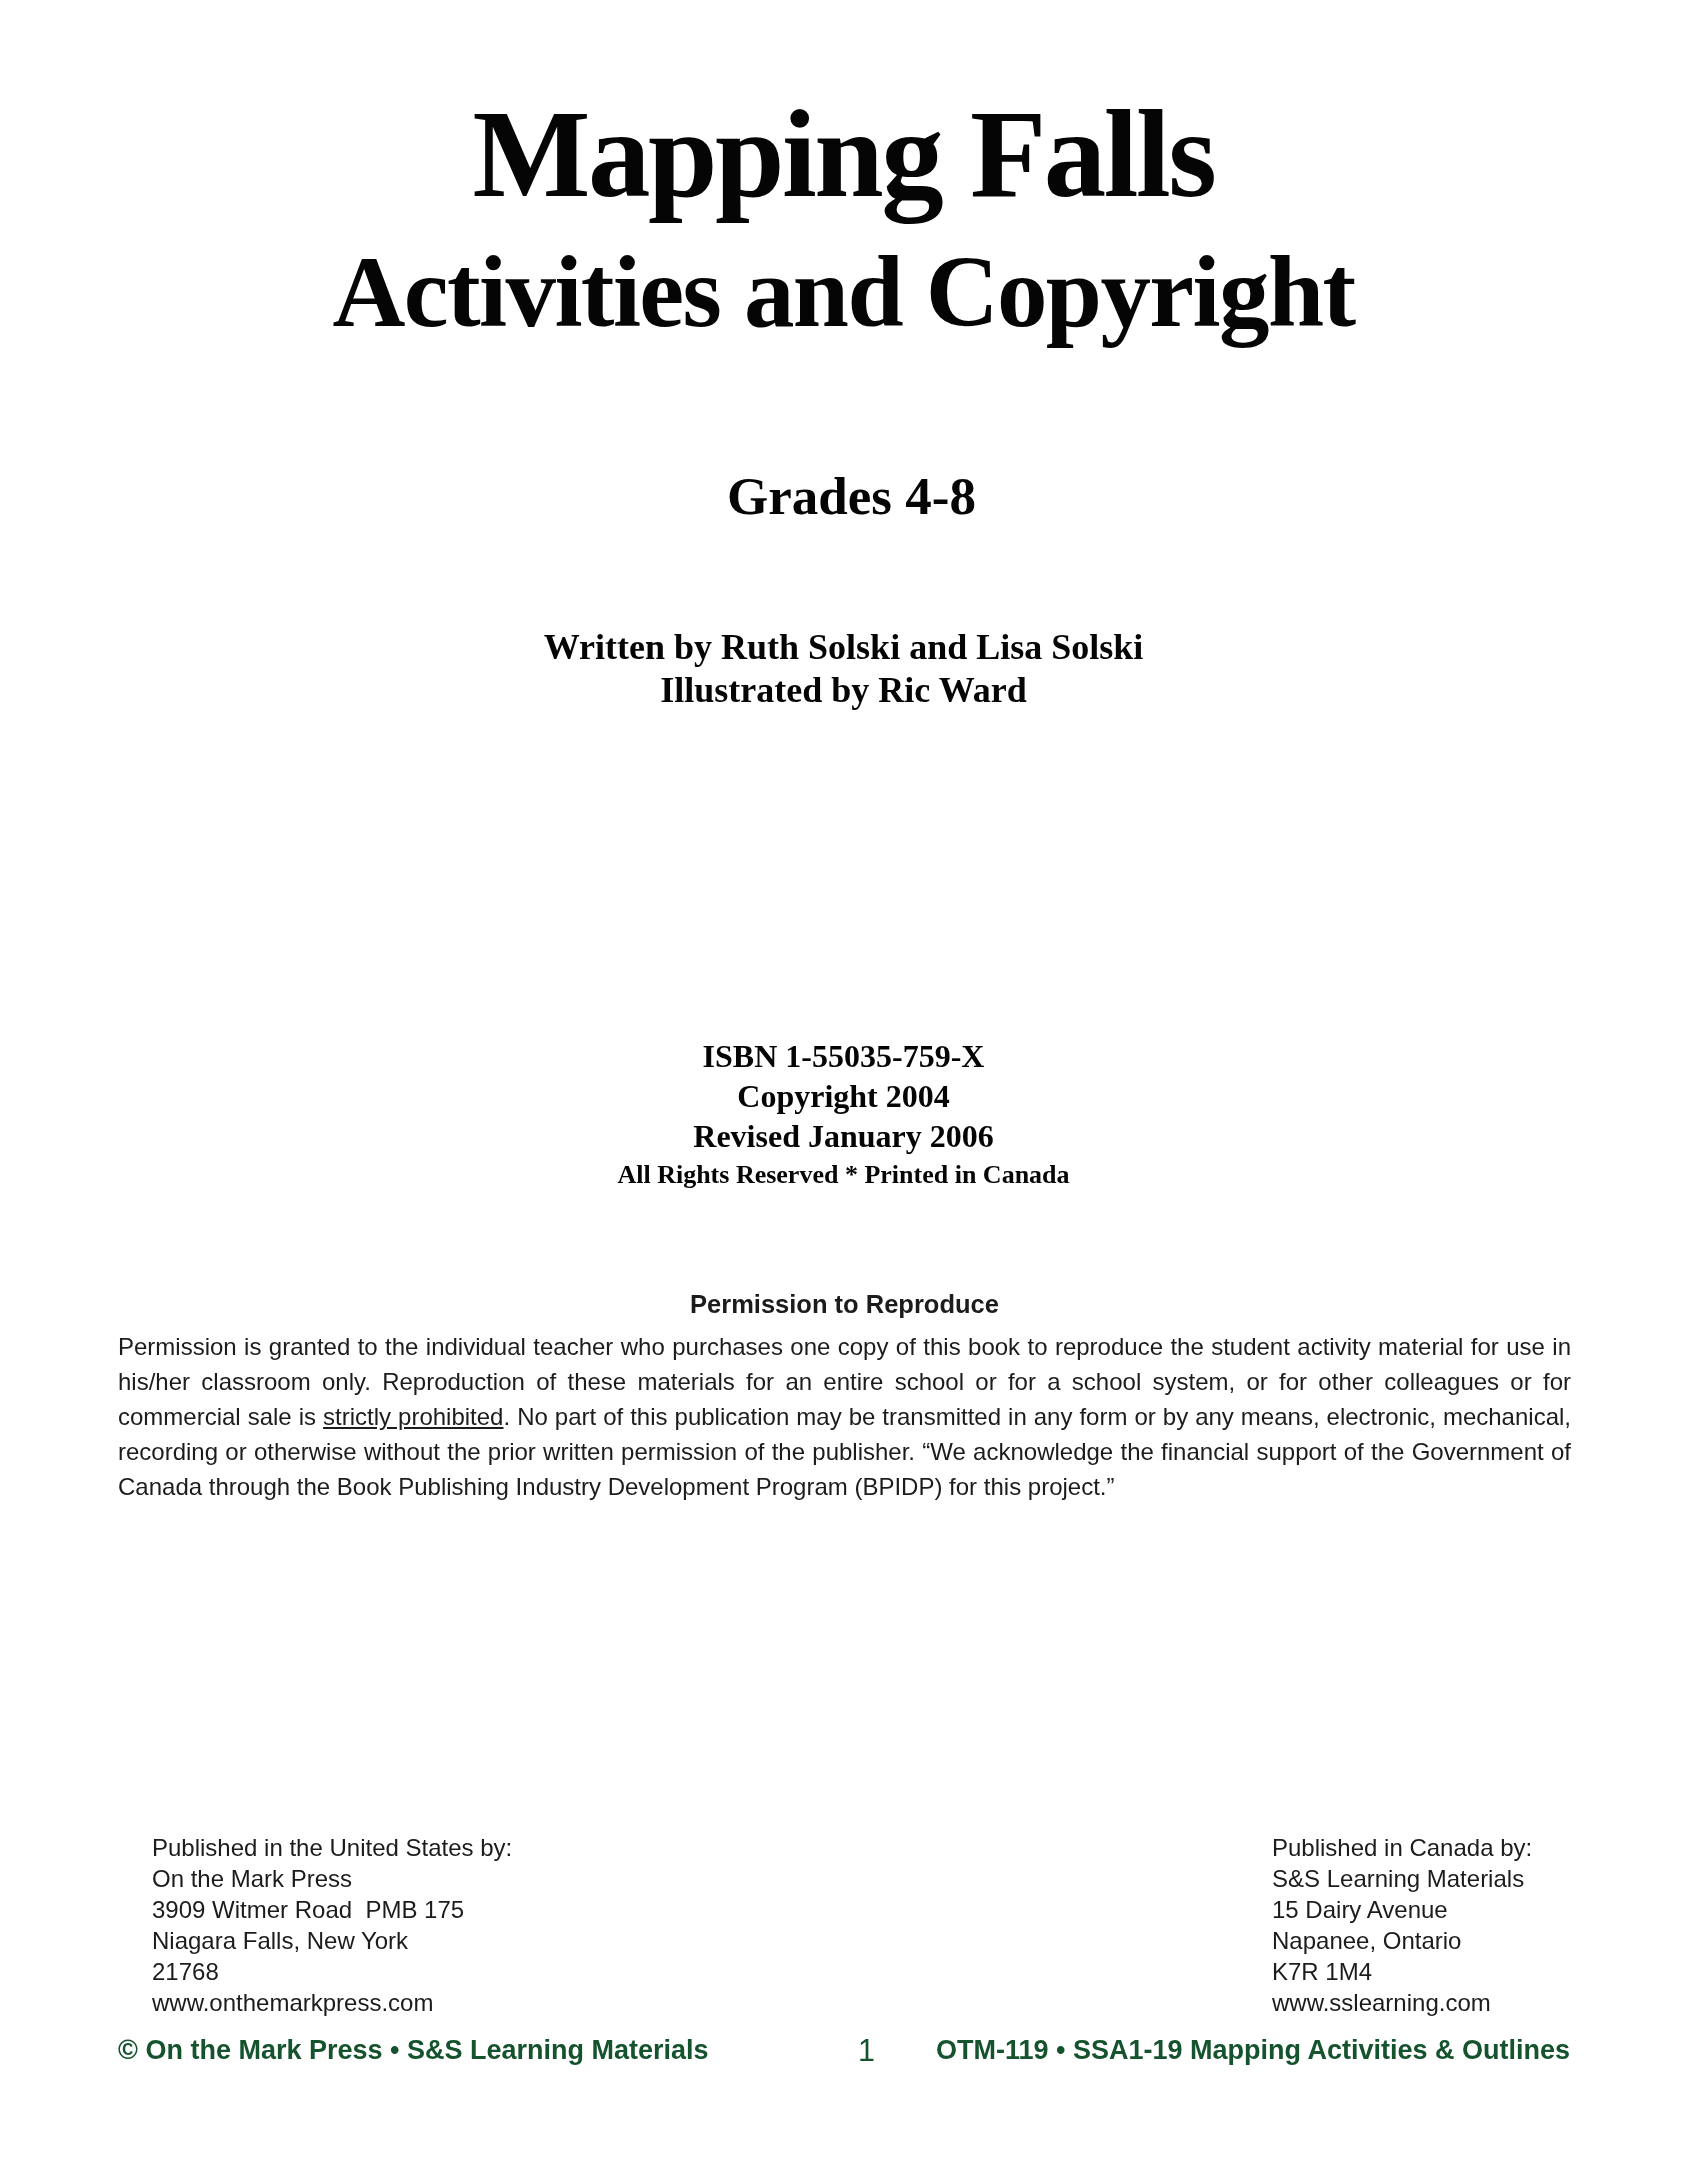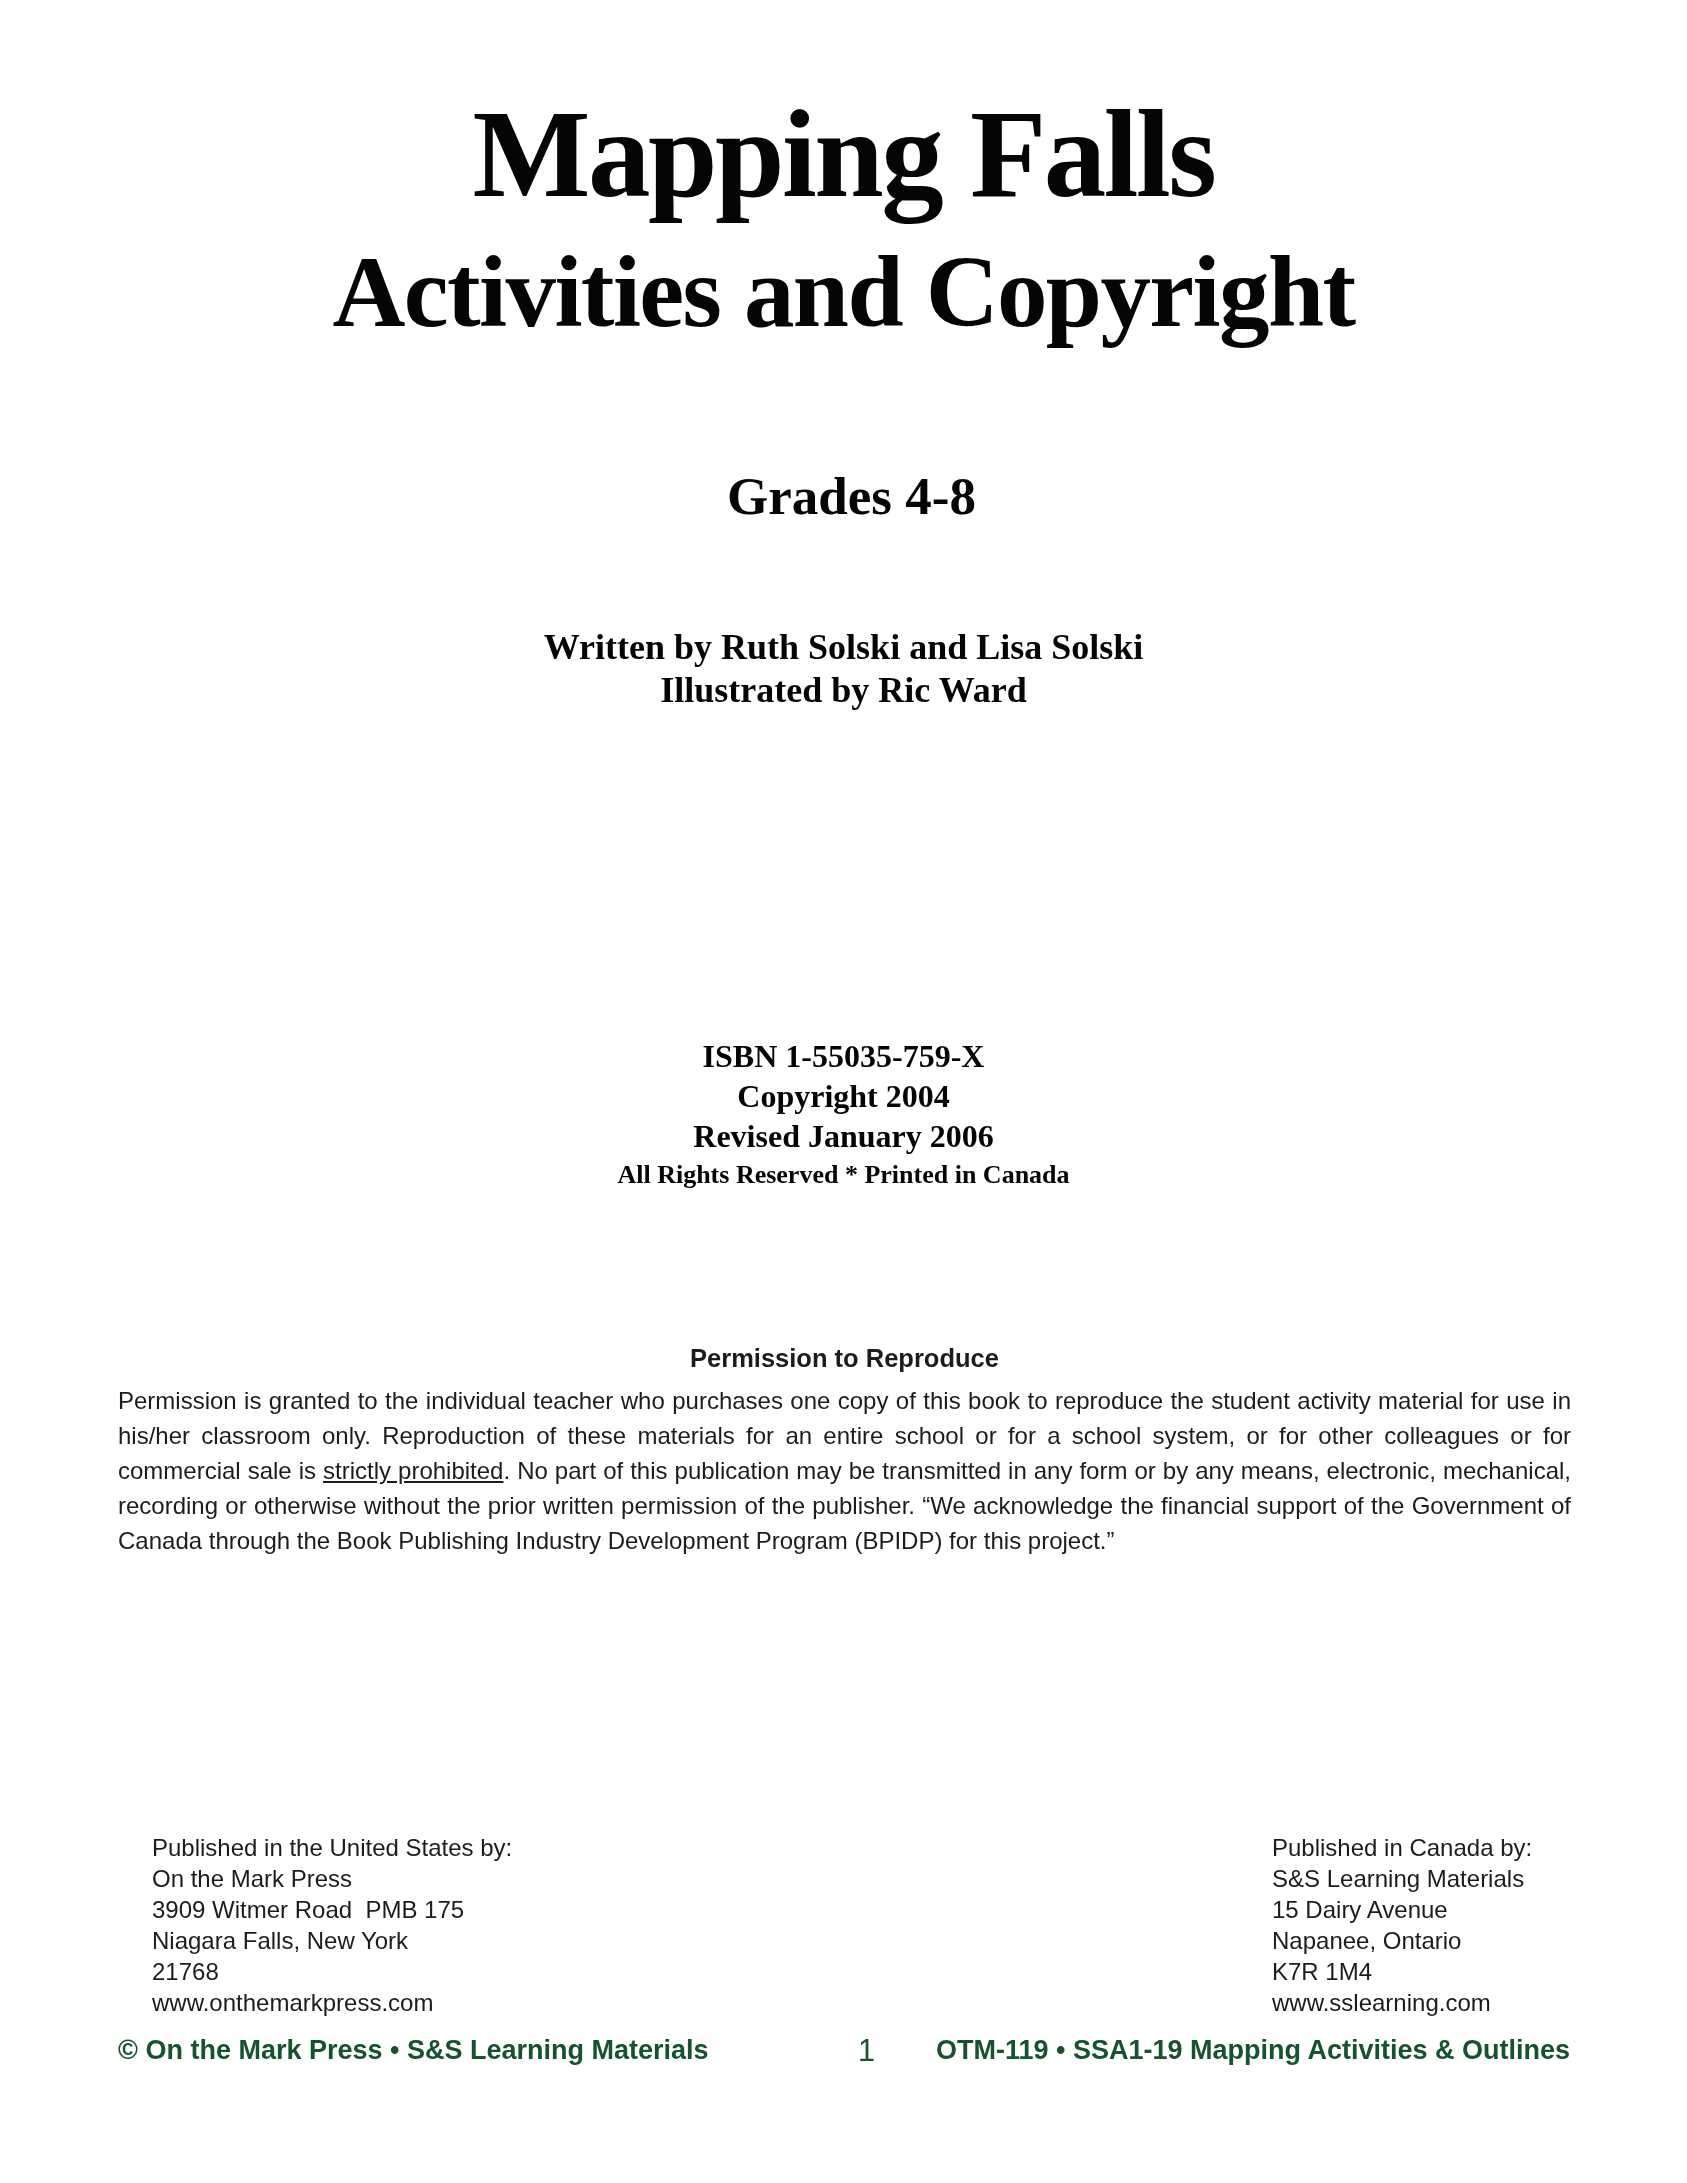--- a/index.html
+++ b/index.html
@@ -31,21 +31,21 @@
   
   .isbn-block {
     position:absolute; top:1036px; left:0; width:100%; text-align:center;
     font-family:"Liberation Serif", serif; font-weight:bold; color:#050505;
   }
   .isbn-big { font-size:32px; line-height:40px; }
   .isbn-rights { font-size:26px; line-height:38px; }
 
   
   .permission {
-    position:absolute; top:1344px; left:118px; width:1453px;
+    position:absolute; top:1290px; left:118px; width:1453px;
     font-family:"Liberation Sans", sans-serif; color:#1c1c1c;
   }
   .perm-heading { text-align:center; font-weight:bold; font-size:25.5px; margin:0 0 10px 0; }
   .perm-body { font-size:24px; line-height:35px; text-align:justify; margin:0; }
   .underlined { text-decoration:underline; }
 
   
   .publisher {
     position:absolute; top:1832px;
     font-family:"Liberation Sans", sans-serif; font-size:24px; line-height:31px;

